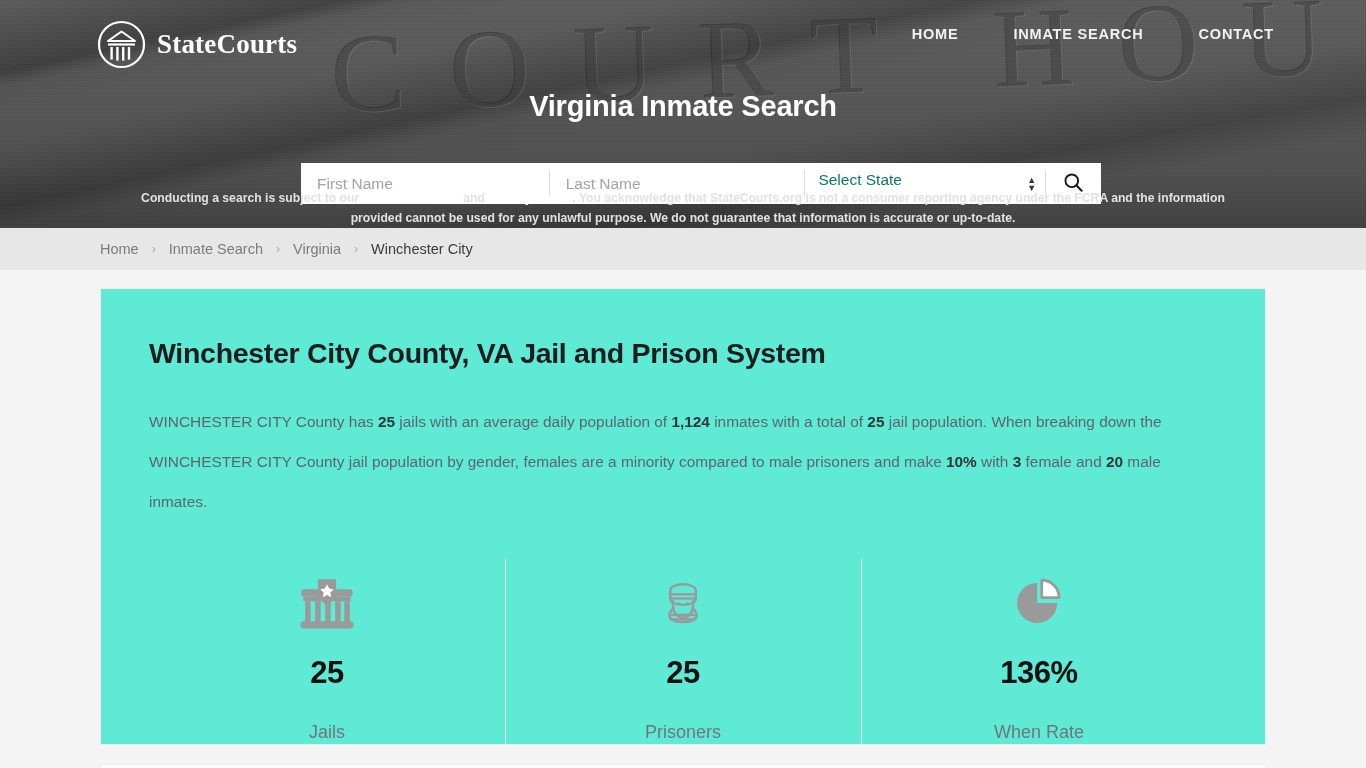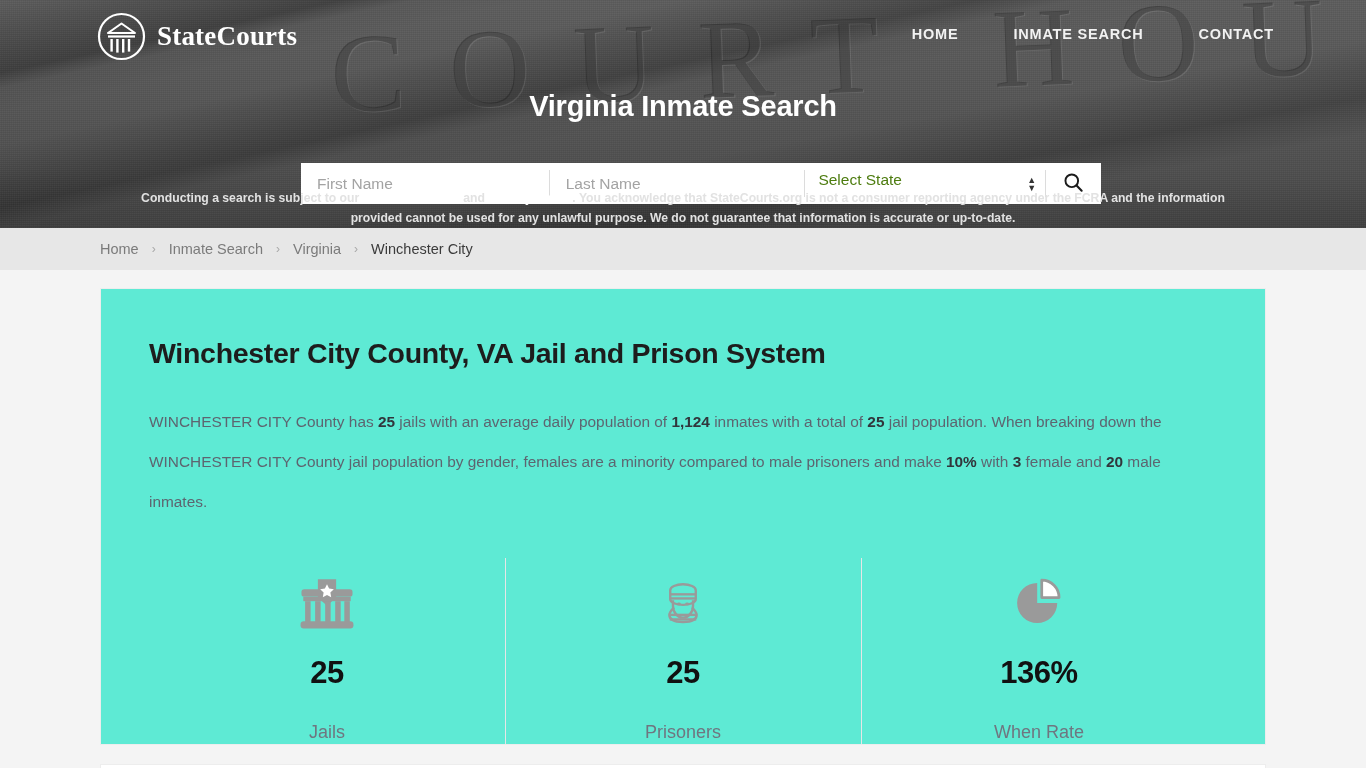--- a/index.html
+++ b/index.html
@@ -47,21 +47,21 @@
     text-shadow: 1px 1px 0 rgba(255,255,255,0.10);
     transform: rotate(-2.2deg);
     white-space: nowrap;
     user-select: none;
     pointer-events: none;
   }
   .header-inner { position: relative; z-index: 3; }
 
   .logo-wrap {
     position: absolute;
-    top: 12px; left: 97px;
+    top: 20px; left: 97px;
     display: flex;
     align-items: center;
     gap: 11px;
     text-decoration: none;
   }
   .logo-mark { width: 49px; height: 49px; display: block; }
   .logo-text {
     font-family: "Liberation Serif", serif;
     font-size: 27px;
     font-weight: 700;
@@ -121,21 +121,21 @@
     display: flex;
     align-items: center;
   }
   .state-wrap select {
     appearance: none;
     -webkit-appearance: none;
     border: 0; outline: 0;
     width: 100%; height: 100%;
     background: transparent;
     font-size: 15.5px;
-    color: #4d7c0f;
+    color: #0f766e;
     padding: 0 26px 8px 13px;
     font-family: "Liberation Sans", sans-serif;
   }
   .spin {
     position: absolute;
     right: 9px; top: 50%;
     transform: translateY(-50%);
     pointer-events: none;
     font-size: 9px;
     line-height: 8px;

